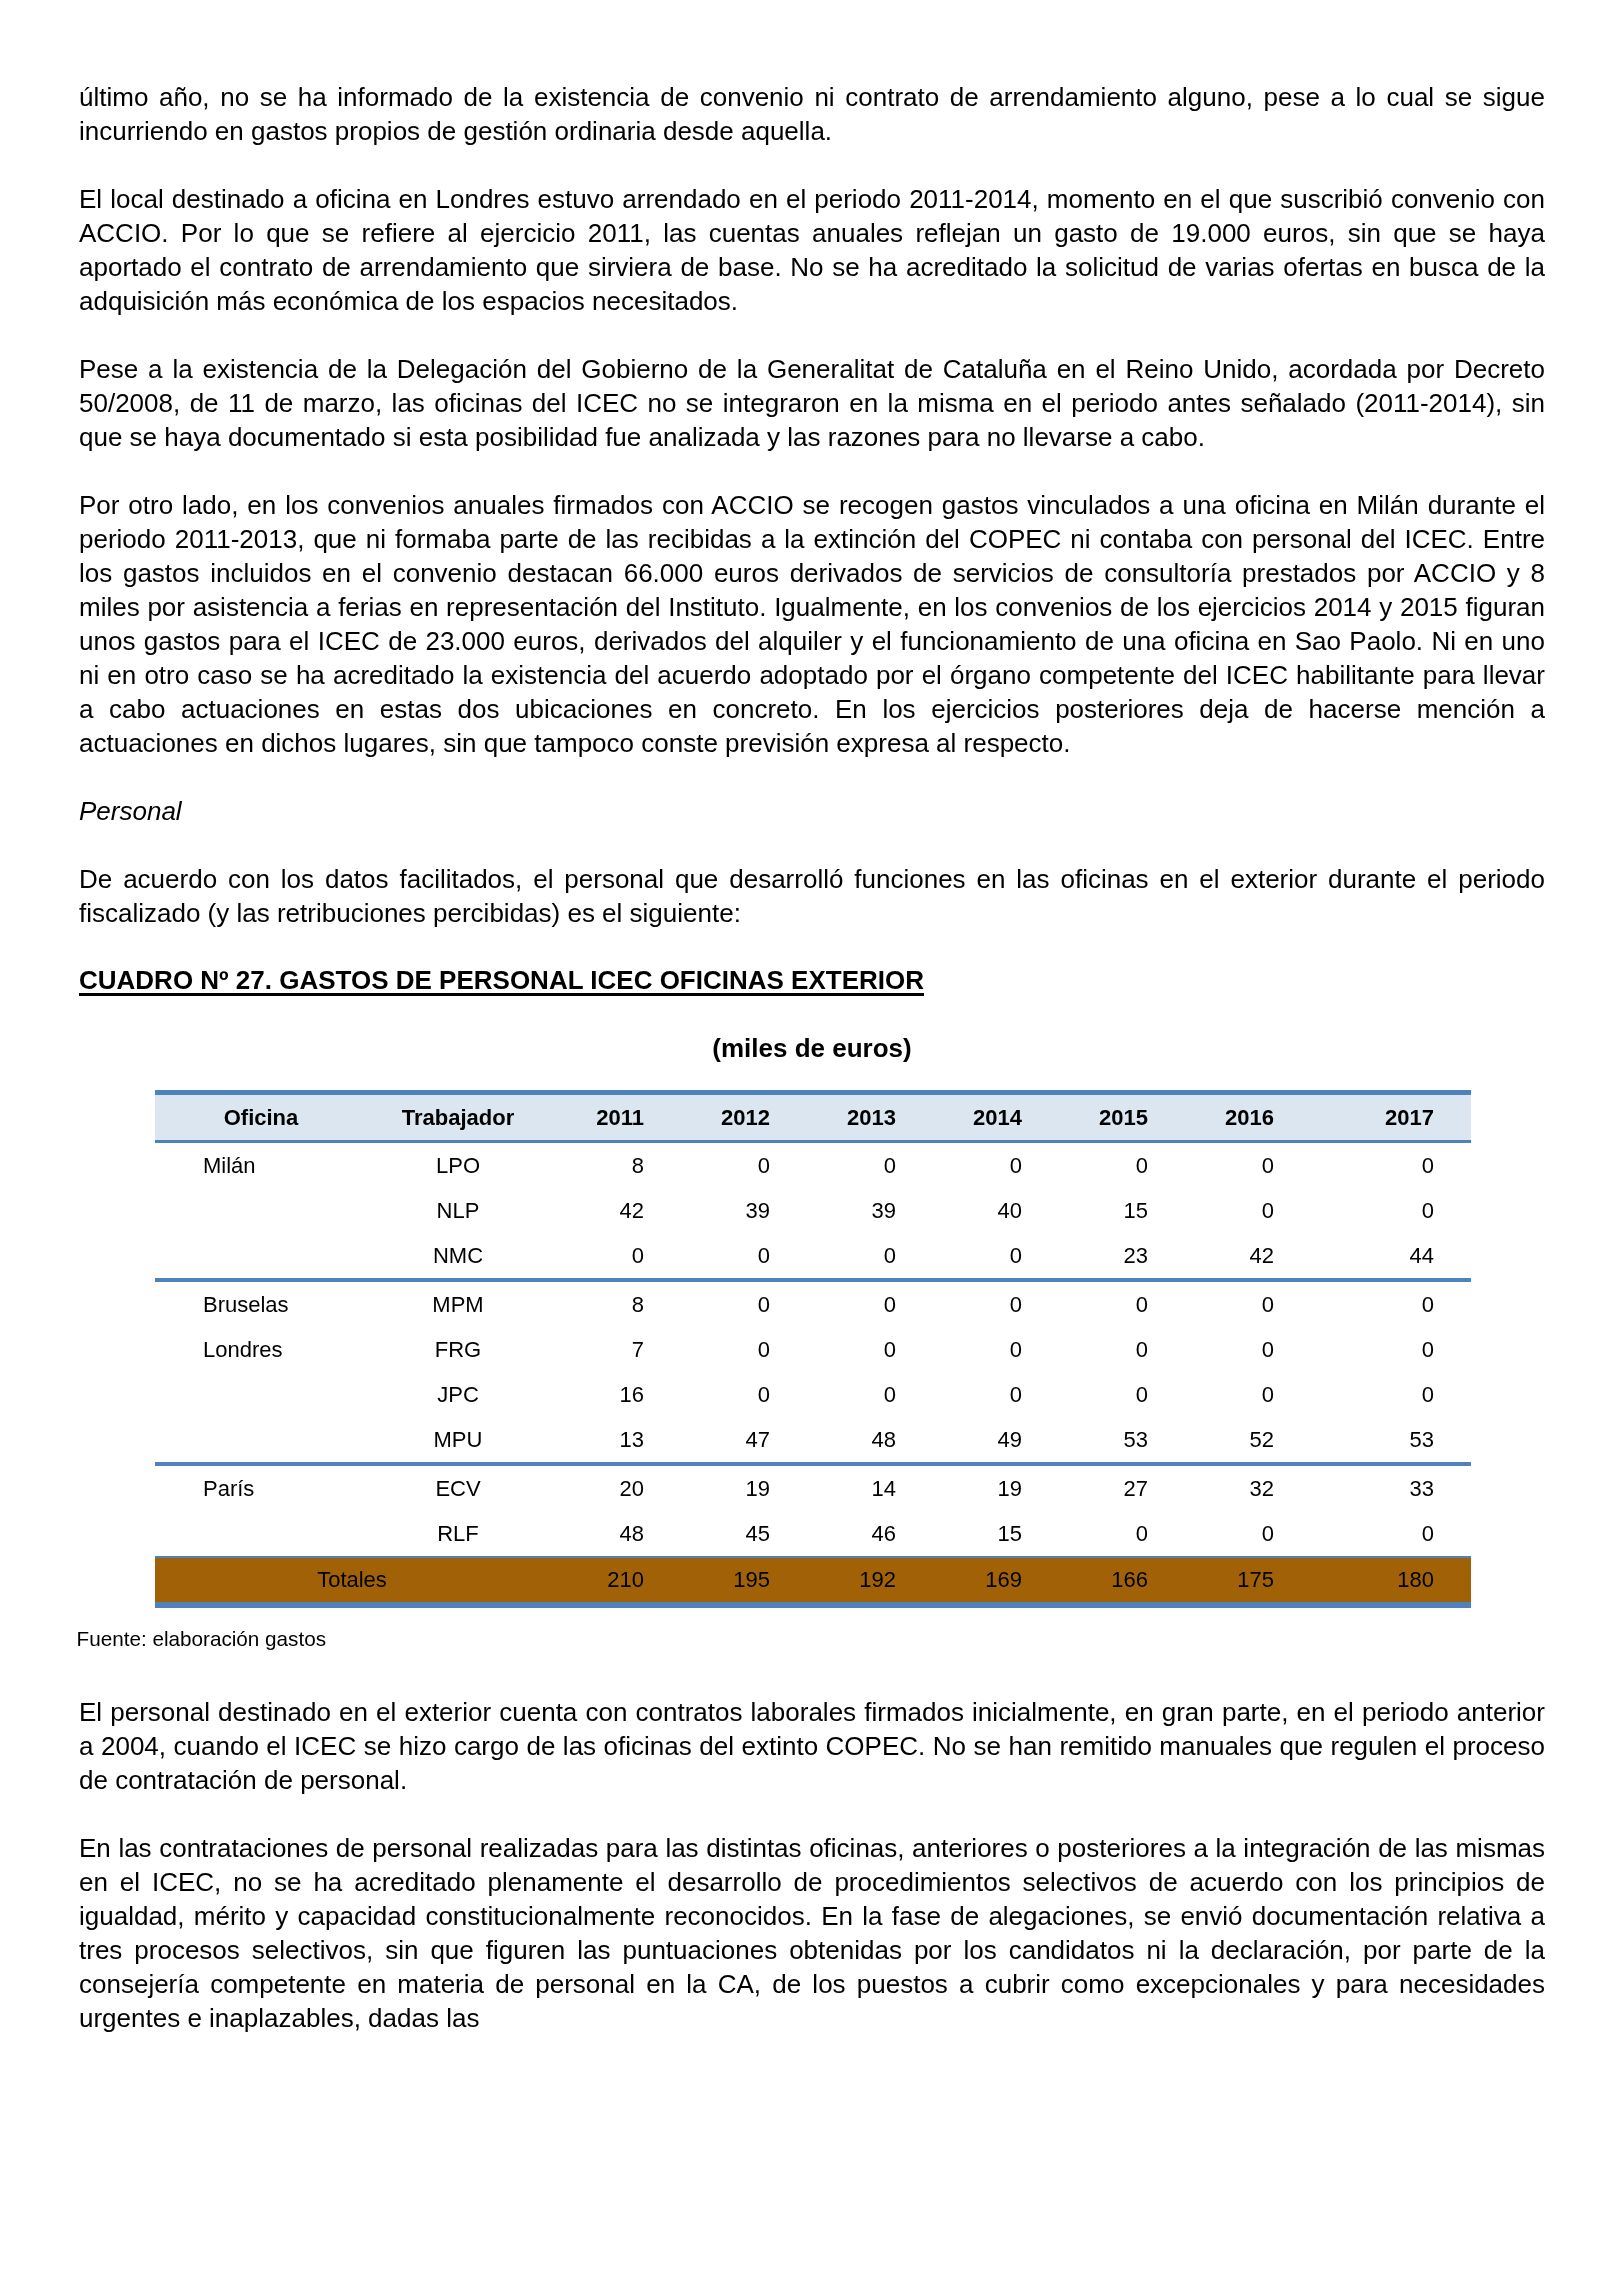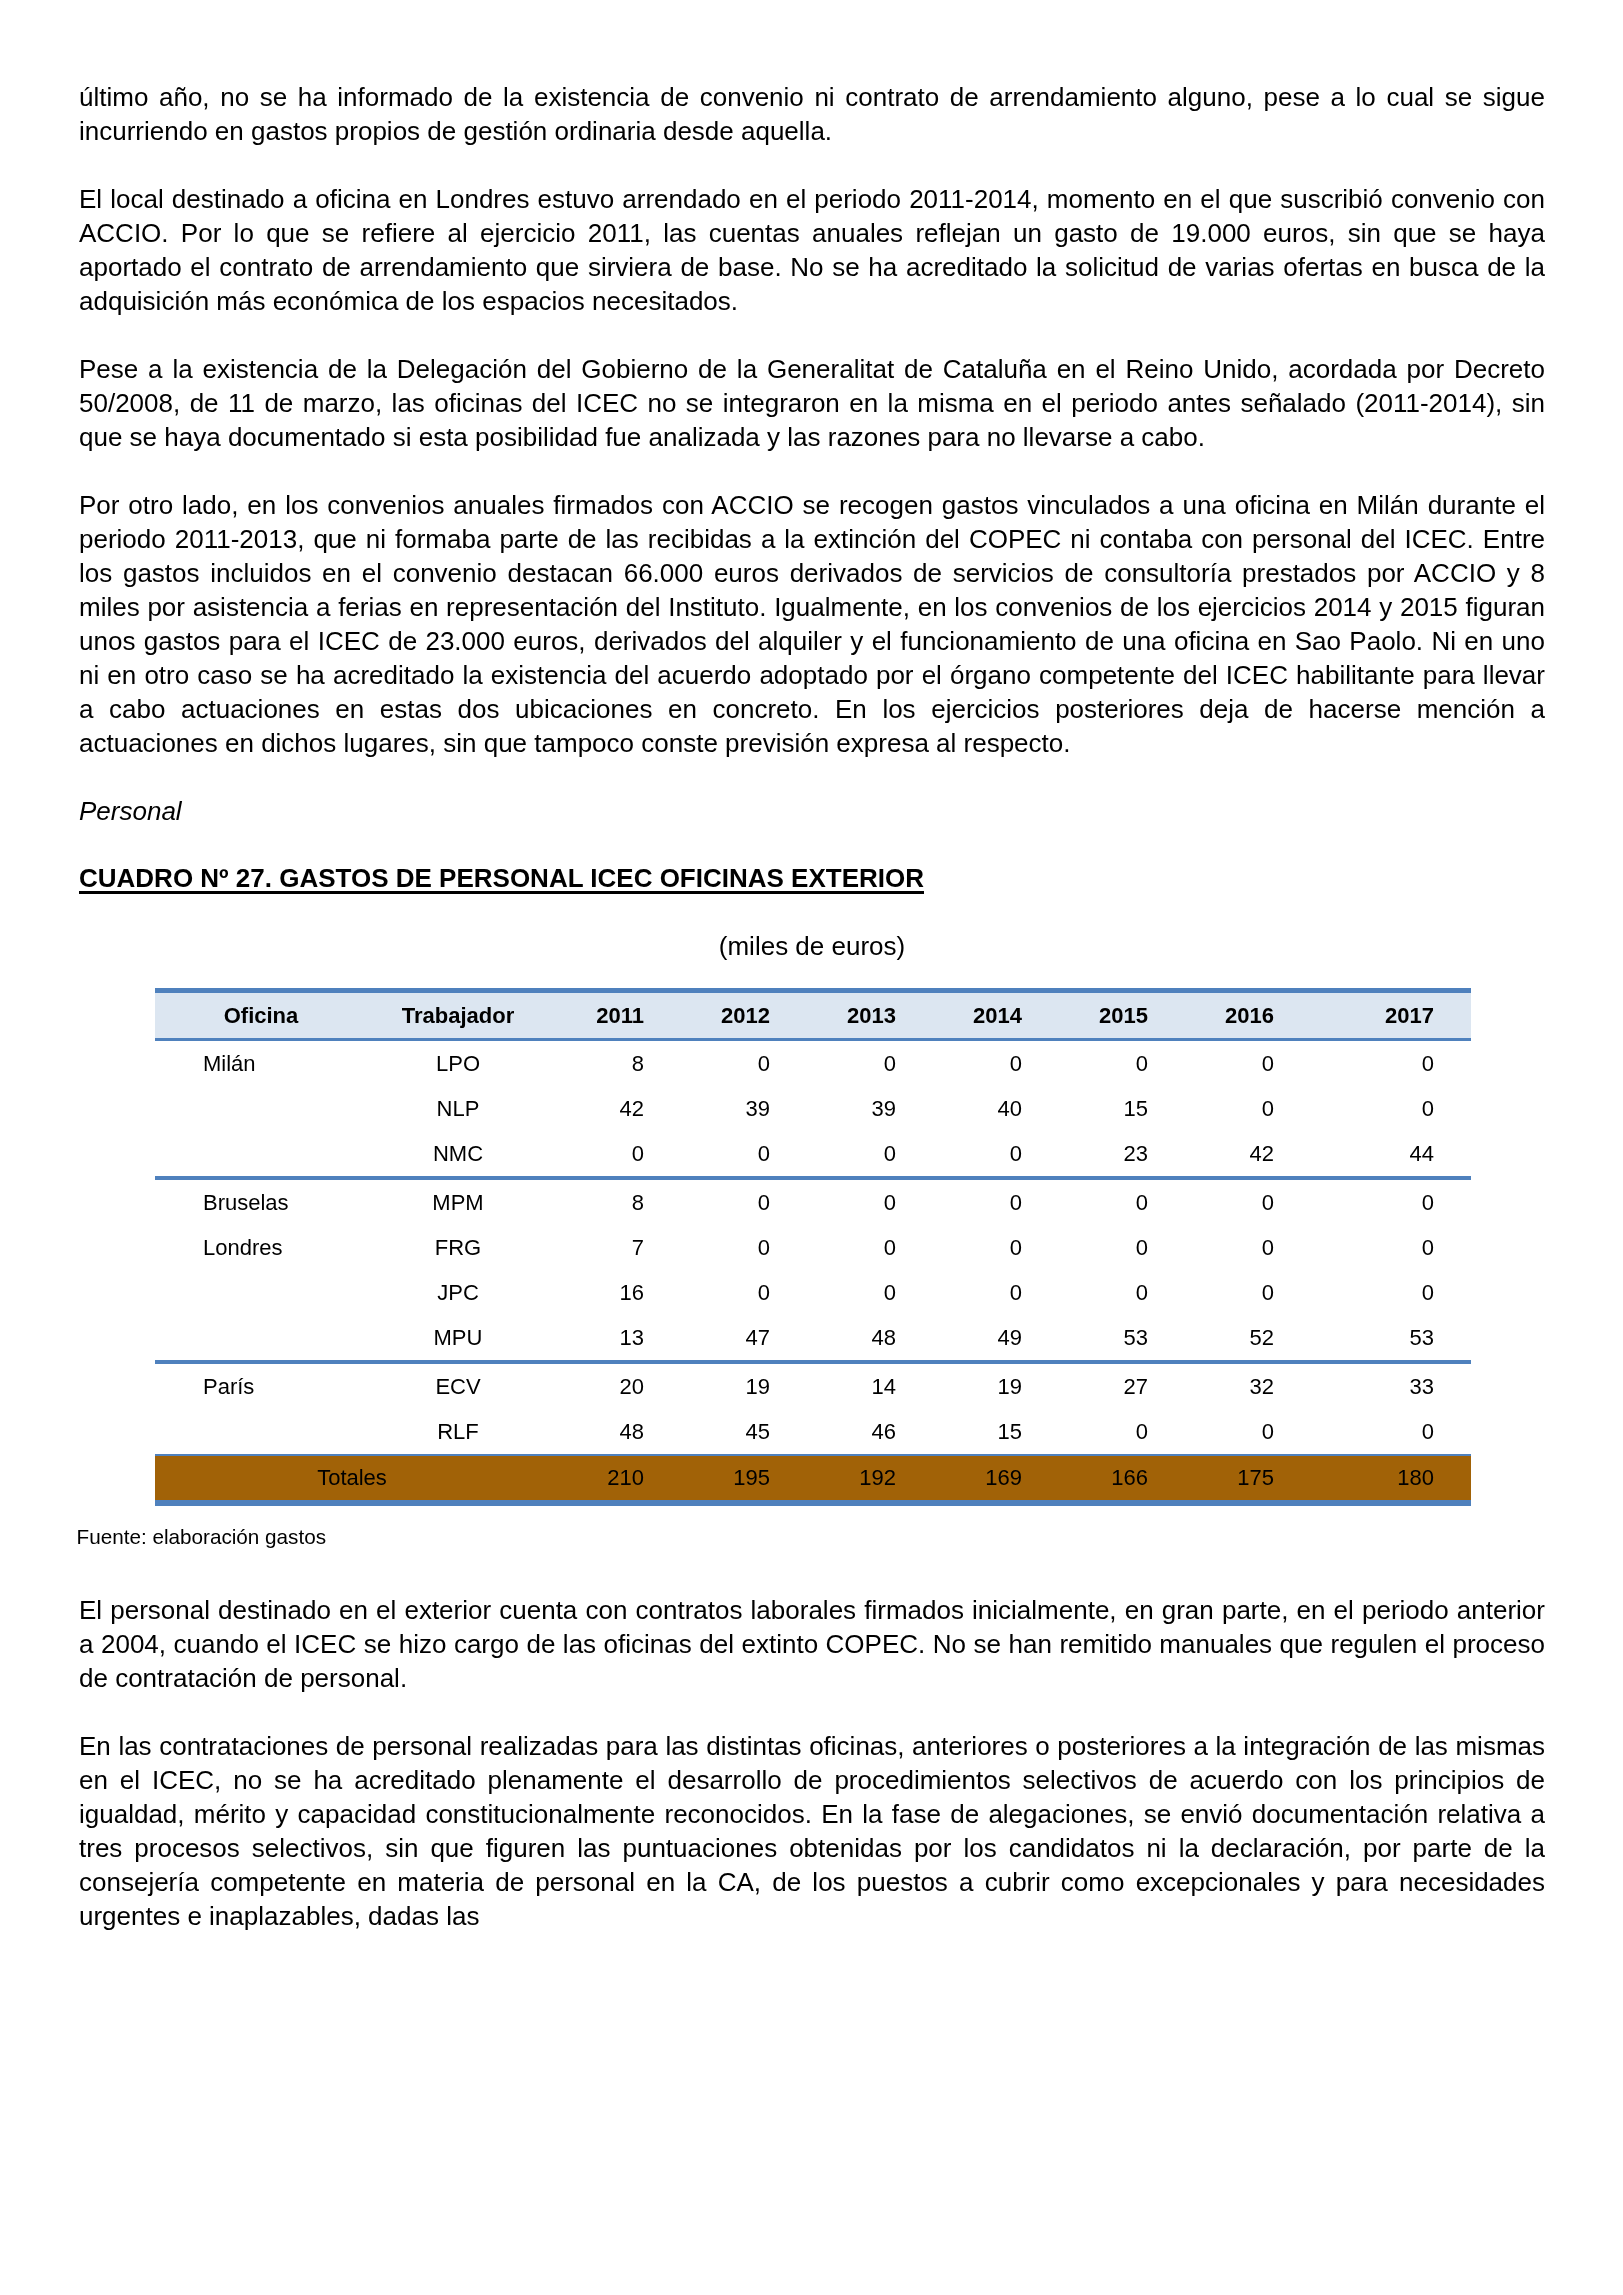--- a/index.html
+++ b/index.html
@@ -12,21 +12,21 @@
     font-size: 26px; line-height: 34px; text-align: justify; margin: 0 0 34px 0;
     hyphens: none;
   }
   .para.last-line-left { text-align-last: left; }
   .section-heading { font-size: 26px; line-height: 34px; font-style: italic; margin: 0 0 34px 0; }
   .table-title {
     text-align: left; font-weight: bold; font-size: 26px; line-height: 33px;
     text-decoration: underline; text-decoration-thickness: 2.5px; text-underline-offset: 4.1px;
     margin: 31px 0 0 0;
   }
-  .table-subtitle { text-align: center; font-size: 26px; line-height: 33px; margin: 35px 0 9px 0; }
+  .table-subtitle { text-align: center; font-size: 26px; line-height: 33px; margin: 35px 0 9px 0; font-weight: bold; }
   .table-wrap { margin: 25px 0 0 76px; width: 1314px; }
   table.data {
     width: 1314px; border-collapse: collapse; font-size: 22px; table-layout: fixed;
   }
   table.data col.c-oficina { width: 212px; }
   table.data col.c-trab { width: 182px; }
   table.data col.c-year { width: 126px; }
   table.data col.c-year-last { width: 166px; }
   table.data thead th {
     background: #DCE6F1; font-weight: bold; height: 45px; padding: 0;
@@ -50,20 +50,21 @@
 </head>
 <body>
 
 <div class="page">
   <p class="para">último año, no se ha informado de la existencia de convenio ni contrato de arrendamiento alguno, pese a lo cual se sigue incurriendo en gastos propios de gestión ordinaria desde aquella.</p>
   <p class="para">El local destinado a oficina en Londres estuvo arrendado en el periodo 2011-2014, momento en el que suscribió convenio con ACCIO. Por lo que se refiere al ejercicio 2011, las cuentas anuales reflejan un gasto de 19.000 euros, sin que se haya aportado el contrato de arrendamiento que sirviera de base. No se ha acreditado la solicitud de varias ofertas en busca de la adquisición más económica de los espacios necesitados.</p>
   <p class="para">Pese a la existencia de la Delegación del Gobierno de la Generalitat de Cataluña en el Reino Unido, acordada por Decreto 50/2008, de 11 de marzo, las oficinas del ICEC no se integraron en la misma en el periodo antes señalado (2011-2014), sin que se haya documentado si esta posibilidad fue analizada y las razones para no llevarse a cabo.</p>
   <p class="para">Por otro lado, en los convenios anuales firmados con ACCIO se recogen gastos vinculados a una oficina en Milán durante el periodo 2011-2013, que ni formaba parte de las recibidas a la extinción del COPEC ni contaba con personal del ICEC. Entre los gastos incluidos en el convenio destacan 66.000 euros derivados de servicios de consultoría prestados por ACCIO y 8 miles por asistencia a ferias en representación del Instituto. Igualmente, en los convenios de los ejercicios 2014 y 2015 figuran unos gastos para el ICEC de 23.000 euros, derivados del alquiler y el funcionamiento de una oficina en Sao Paolo. Ni en uno ni en otro caso se ha acreditado la existencia del acuerdo adoptado por el órgano competente del ICEC habilitante para llevar a cabo actuaciones en estas dos ubicaciones en concreto. En los ejercicios posteriores deja de hacerse mención a actuaciones en dichos lugares, sin que tampoco conste previsión expresa al respecto.</p>
 
   <p class="section-heading">Personal</p>
+  <p class="para">De acuerdo con los datos facilitados, el personal que desarrolló funciones en las oficinas en el exterior durante el periodo fiscalizado (y las retribuciones percibidas) es el siguiente:</p>
 
   <div class="table-title">CUADRO Nº 27. GASTOS DE PERSONAL ICEC OFICINAS EXTERIOR</div>
   <div class="table-subtitle">(miles de euros)</div>
 
   <div class="table-wrap">
     <table class="data">
       <colgroup>
         <col class="c-oficina">
           <col class="c-trab">
         <col class="c-year">

